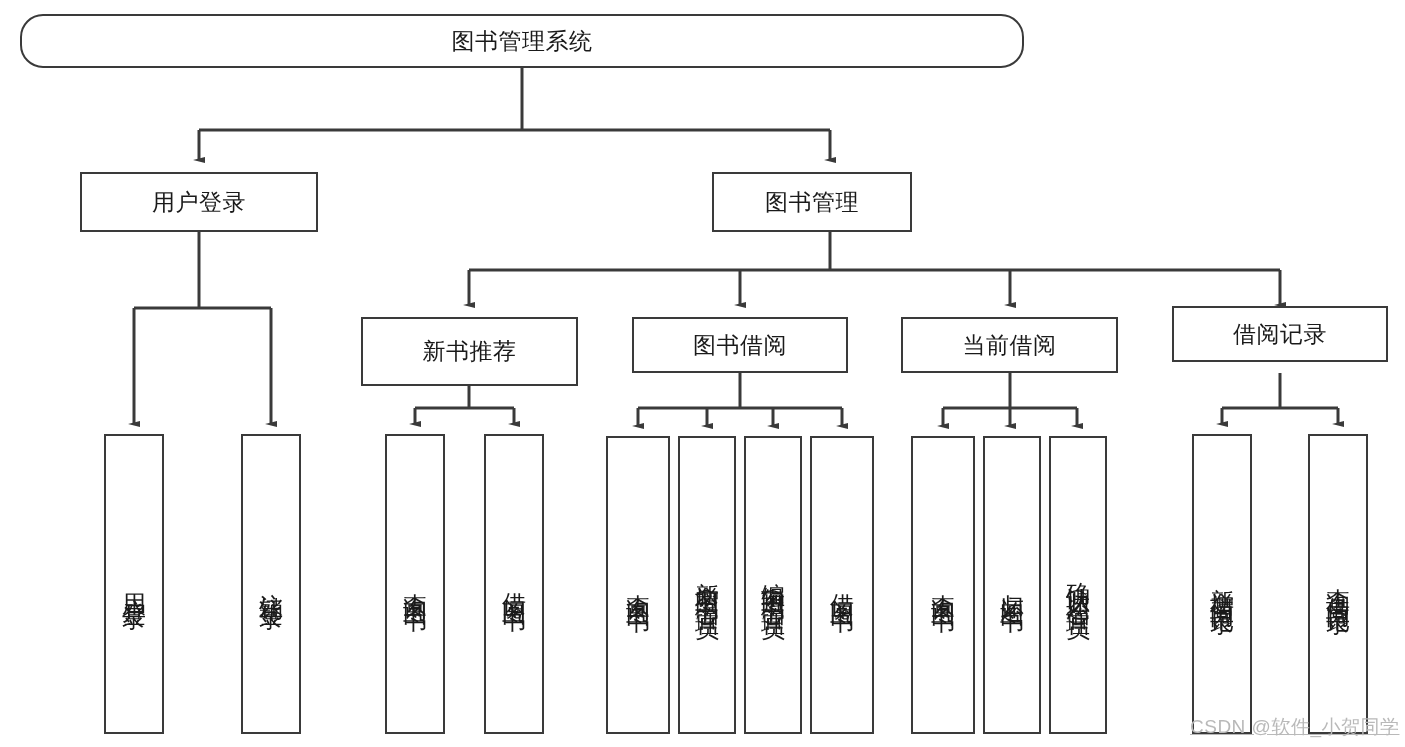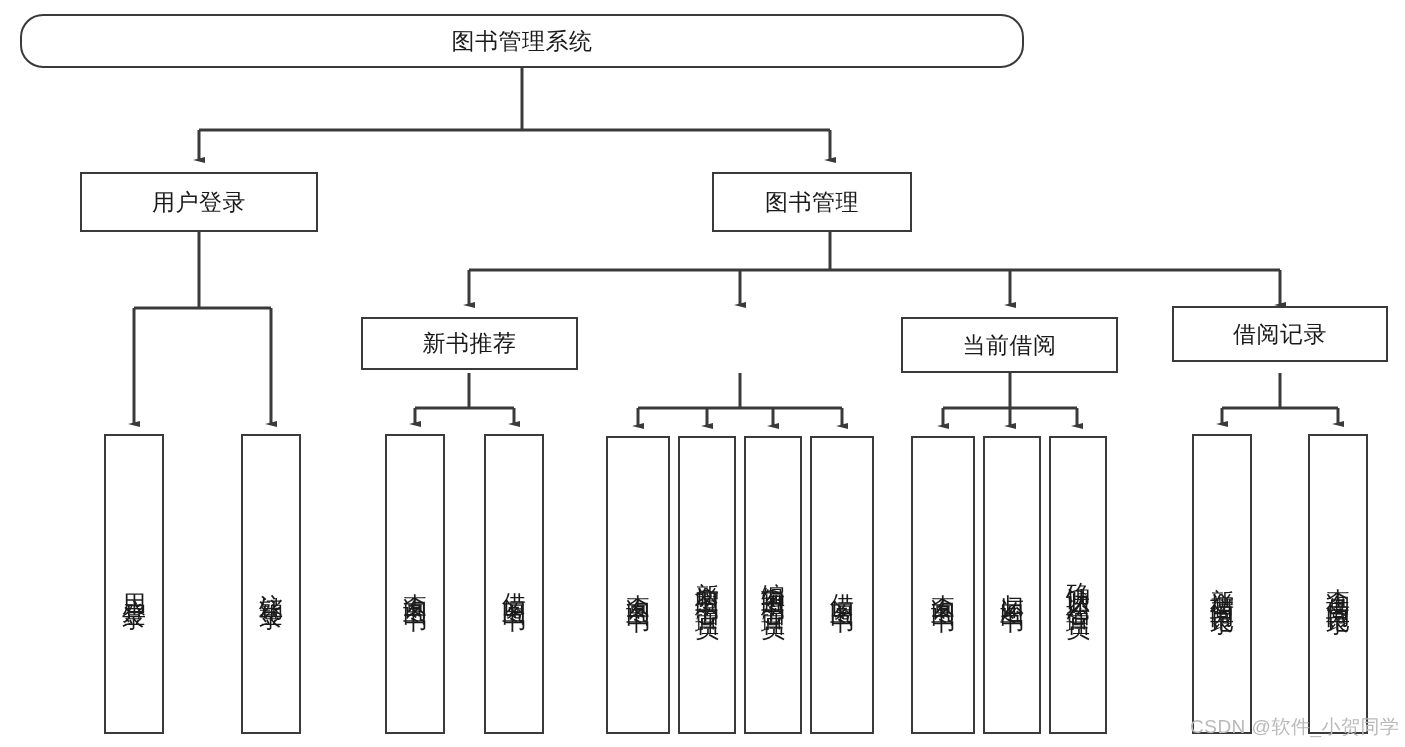--- a/index.html
+++ b/index.html
@@ -59,20 +59,21 @@
     letter-spacing: 5px;
     line-height: 1;
     white-space: nowrap;
   }
   .watermark {
     position: absolute;
     font-size: 19px;
     color: #b9b9b9;
     white-space: nowrap;
     letter-spacing: 0.5px;
+    text-decoration: underline;
   }
 </style>
 </head>
 <body>
 
 <div id="canvas">
 
   <svg class="connectors" viewBox="0 0 1405 747">
     <defs>
       <marker id="arrow" markerWidth="10" markerHeight="12" refX="3" refY="6" orient="auto" markerUnits="userSpaceOnUse">
@@ -127,22 +128,25 @@
     <span class="label">图书管理系统</span>
   </div>
 
   <div class="node horiz" style="left:80px; top:172px; width:238px; height:60px;">
     <span class="label">用户登录</span>
   </div>
   <div class="node horiz" style="left:712px; top:172px; width:200px; height:60px;">
     <span class="label">图书管理</span>
   </div>
 
-  <div class="node horiz" style="left:361px; top:317px; width:217px; height:53px;">
+  <div class="node horiz" style="left:361px; top:317px; width:217px; height:69px;">
     <span class="label">新书推荐</span>
+  </div>
+  <div class="node horiz" style="left:632px; top:317px; width:216px; height:56px;">
+    <span class="label">图书借阅</span>
   </div>
   <div class="node horiz" style="left:901px; top:317px; width:217px; height:56px;">
     <span class="label">当前借阅</span>
   </div>
   <div class="node horiz" style="left:1172px; top:306px; width:216px; height:56px;">
     <span class="label">借阅记录</span>
   </div>
 
   <div class="node vert" style="left:104px; top:434px; width:60px; height:300px;">
     <span class="label">用户登录</span>

